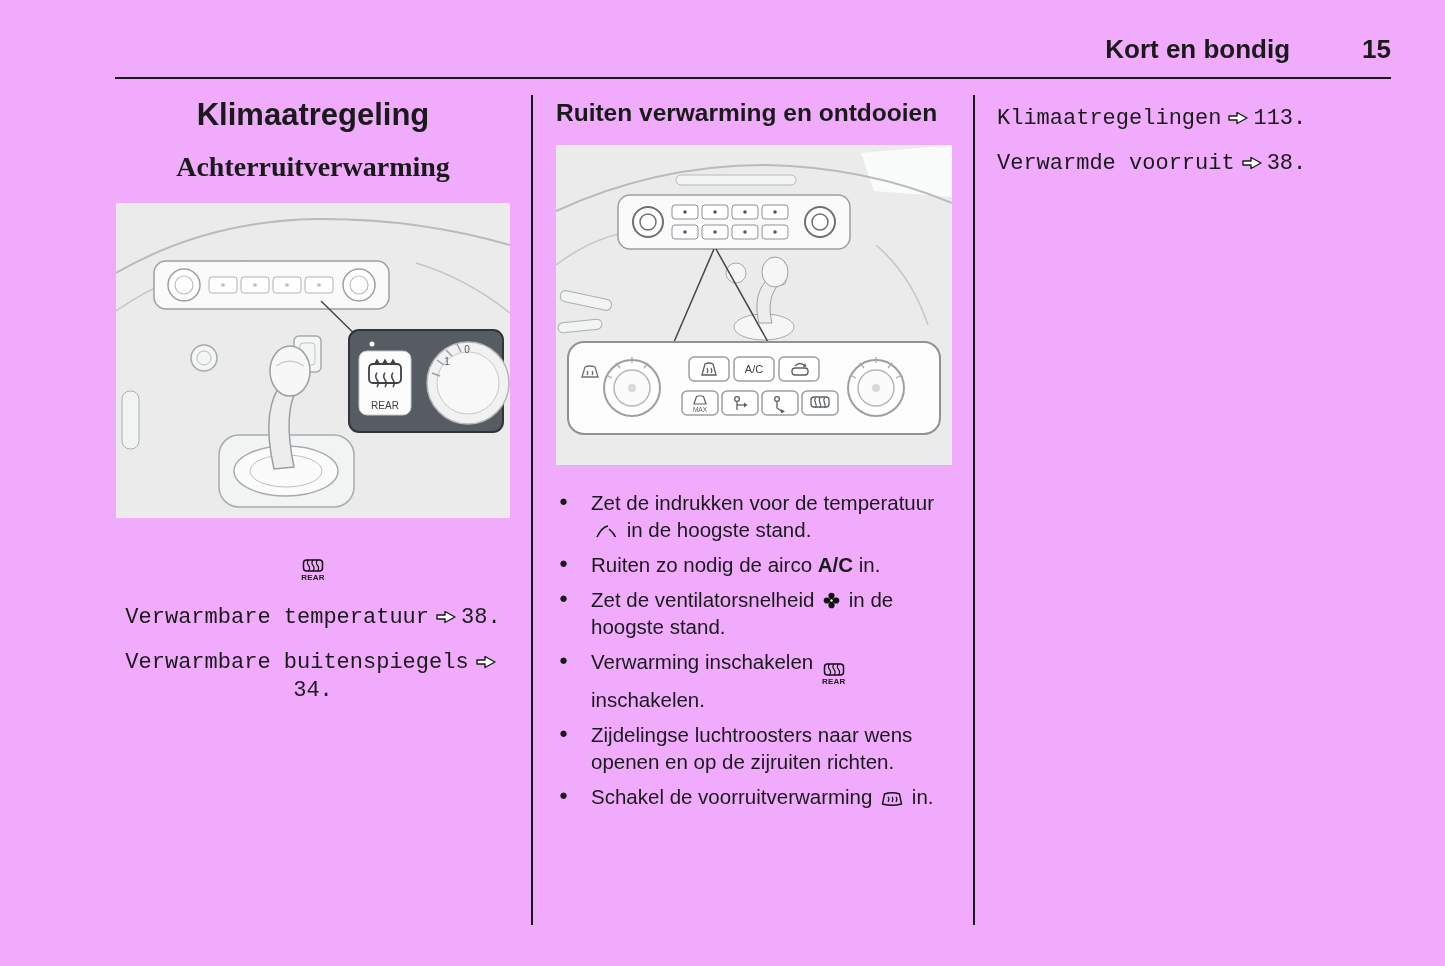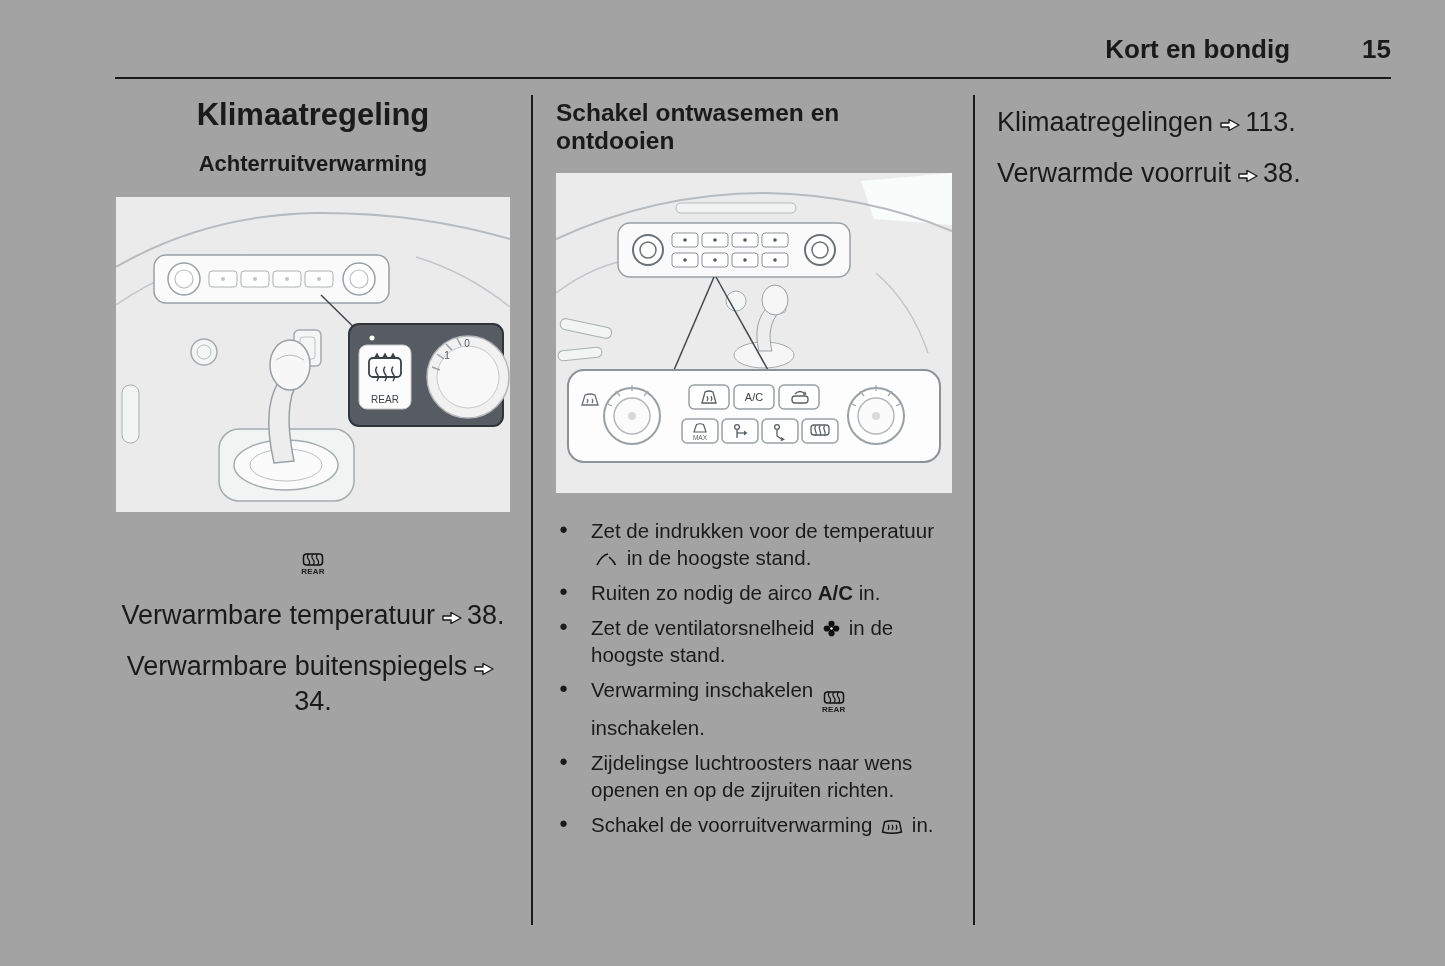--- a/index.html
+++ b/index.html
@@ -1,39 +1,39 @@
 <!DOCTYPE html>
 <html><head>
 <meta charset="utf-8">
 <style>
   html,body { margin:0; padding:0; background:#ffffff; }
   body { font-family:"Liberation Sans", sans-serif; color:#1a1a1a; }
-  .page { position:relative; width:1445px; height:966px; background:#a3a3a3; overflow:hidden; }
+  .page { position:relative; width:1445px; height:966px; background:#f0abfc; overflow:hidden; }
 
   .header { position:absolute; left:115px; top:34px; width:1276px;
             display:flex; justify-content:flex-end; align-items:baseline; gap:72px;
             border-bottom:2px solid #1a1a1a; padding-bottom:12px; }
   .h-title, .h-num { font-size:26px; font-weight:bold; }
 
   .vline { position:absolute; top:95px; width:2px; height:830px; background:#1a1a1a; }
   .v1 { left:531px; } .v2 { left:973px; }
 
   .col { position:absolute; top:95px; }
   .col1 { left:115px; width:396px;text-align:center; }
   .col2 { left:556px; width:397px; }
   .col3 { left:997px; width:396px; }
 
   .sec-title { font-size:31px; font-weight:bold; margin:2px 0 18px; }
-  .sub-title { font-size:22px; font-weight:bold; margin:0 0 20px; }
+  .sub-title { font-size:28px; font-weight:bold; margin:0 0 20px;font-family:Liberation Serif, serif; }
   .col2-title { font-size:24.5px; font-weight:bold; margin:4px 0 18px; }
 
   figure { margin:0; line-height:0; }
 
   .body-text { font-size:20.5px; line-height:1.32; margin:26px 0 0; }
-  .ref-line { font-size:27px; line-height:1.3; margin:16px 0 0; }
+  .ref-line { font-size:22px; line-height:1.3; margin:16px 0 0;font-family:Liberation Mono, monospace; }
   .ref-first { margin-top:22px; }
   .col3 .ref-line { margin:10px 0 16px; }
 
   ul.bullets { list-style:none; margin:24px 0 0; padding:0; }
   ul.bullets li { position:relative; padding-left:35px; font-size:20.5px; line-height:1.32; margin-bottom:8px; }
   ul.bullets li::before { content:"\25CF"; position:absolute; left:3px; top:2px; font-size:15px; }
 
   .sicon { display:inline-flex; flex-direction:column; align-items:center; vertical-align:-8px; margin:0 3px; line-height:1; }
   .sicon svg { display:block; }
   .icon-sub { font-size:8px; font-weight:bold; letter-spacing:.2px; margin-top:1px; }
@@ -151,21 +151,21 @@
           </svg></span><span>38.</span>
     </p>
     <p class="ref-line">
       <span>Verwarmbare buitenspiegels</span><span class="aicon"><svg viewBox="0 0 20 14" width="20" height="14">
             <path d="M1,5 h8 V1.5 L19,7 l-10,5.5 V9 H1 Z" fill="#fff" stroke="#1a1a1a" stroke-width="1.4" stroke-linejoin="round"></path>
           </svg></span><span>34.</span>
     </p>
   </section>
 
   <section class="col col2">
-    <h2 class="col2-title">Schakel ontwasemen en ontdooien</h2>
+    <h2 class="col2-title">Ruiten verwarming en ontdooien</h2>
 
     <figure>
       <svg viewBox="0 0 396 320" width="396" height="320">
         <rect width="396" height="320" fill="#ebebec"></rect>
         <path d="M305,8 L396,0 L396,52 L318,46 Z" fill="#fafbfb"></path>
         <path d="M0,66 Q100,20 210,20 Q310,22 396,58" fill="none" stroke="#b7bbbe" stroke-width="2"></path>
         <path d="M0,120 Q40,90 80,86" fill="none" stroke="#c3c6c9" stroke-width="1.5"></path>
         <path d="M320,100 Q355,130 372,180" fill="none" stroke="#c3c6c9" stroke-width="1.5"></path>
         <rect x="120" y="30" width="120" height="10" rx="5" fill="#f2f3f3" stroke="#b5b9bc"></rect>
         <g>

